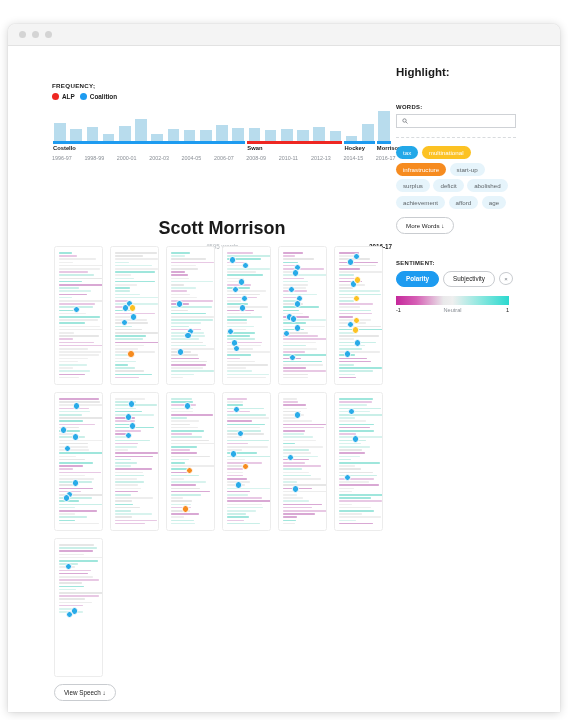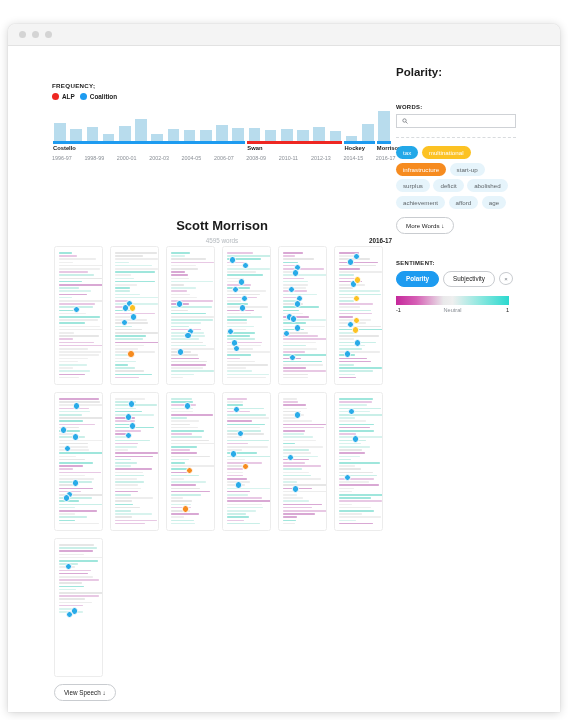--- a/index.html
+++ b/index.html
@@ -82,21 +82,21 @@
     white-space: nowrap;
   }
   #axis-years { position: absolute; left: 0; top: 46px; width: 340px; height: 9px; }
   .axis-year {
     position: absolute;
     font-size: 5.4px; color: #8a8f96; white-space: nowrap;
   }
 
   
   #doctitle { position: absolute; left: 44px; top: 172px; width: 340px; text-align: center; }
-  .person-name { font-size: 13px; font-weight: bold; color: #1a1a1a; }
+  .person-name { font-size: 18px; font-weight: bold; color: #1a1a1a; }
   .meta-row { position: relative; margin-top: 4px; height: 10px; }
   .word-count {
     font-size: 6.3px; color: #b3b8bd;
     position: absolute; left: 0; right: 0; text-align: center;
   }
   .year-badge {
     position: absolute; right: 0; top: 0;
     font-size: 6.3px; font-weight: bold; color: #1a1a1a;
   }
 
@@ -898,21 +898,21 @@
             <div class="pdot" style="width: 7.5px; height: 7.5px; left: 9.8px; top: 23.92px; background: rgb(41, 171, 232);"></div>
             <div class="pdot" style="width: 7.5px; height: 7.5px; left: 15.68px; top: 68.08px; background: rgb(41, 171, 232);"></div>
             <div class="pdot" style="width: 7.5px; height: 7.5px; left: 10.78px; top: 71.76px; background: rgb(41, 171, 232);"></div>
           </div>
         </div>
       </div>
 
     <button id="viewspeech">View Speech ↓</button>
 
     <div id="right">
-      <div class="highlight-head">Polarity:</div>
+      <div class="highlight-head">Highlight:</div>
 
       <div class="sec-label">WORDS:</div>
 
       <div id="searchbox">
         <svg width="6" height="6" viewBox="0 0 12 12">
           <circle cx="5" cy="5" r="3.4" fill="none" stroke="#5a5f66" stroke-width="1.3"></circle>
           <line x1="7.6" y1="7.6" x2="11" y2="11" stroke="#5a5f66" stroke-width="1.3"></line>
         </svg>
         <input id="searchinput" type="text" placeholder="" style="">
       </div>

